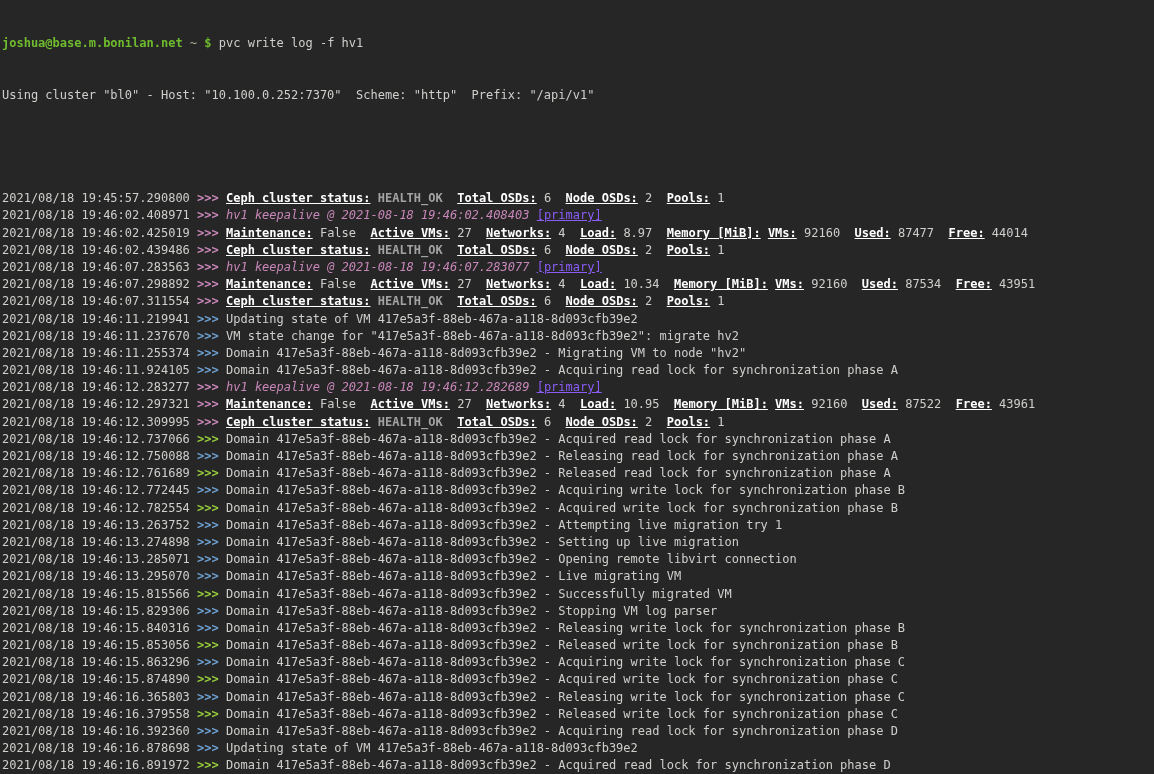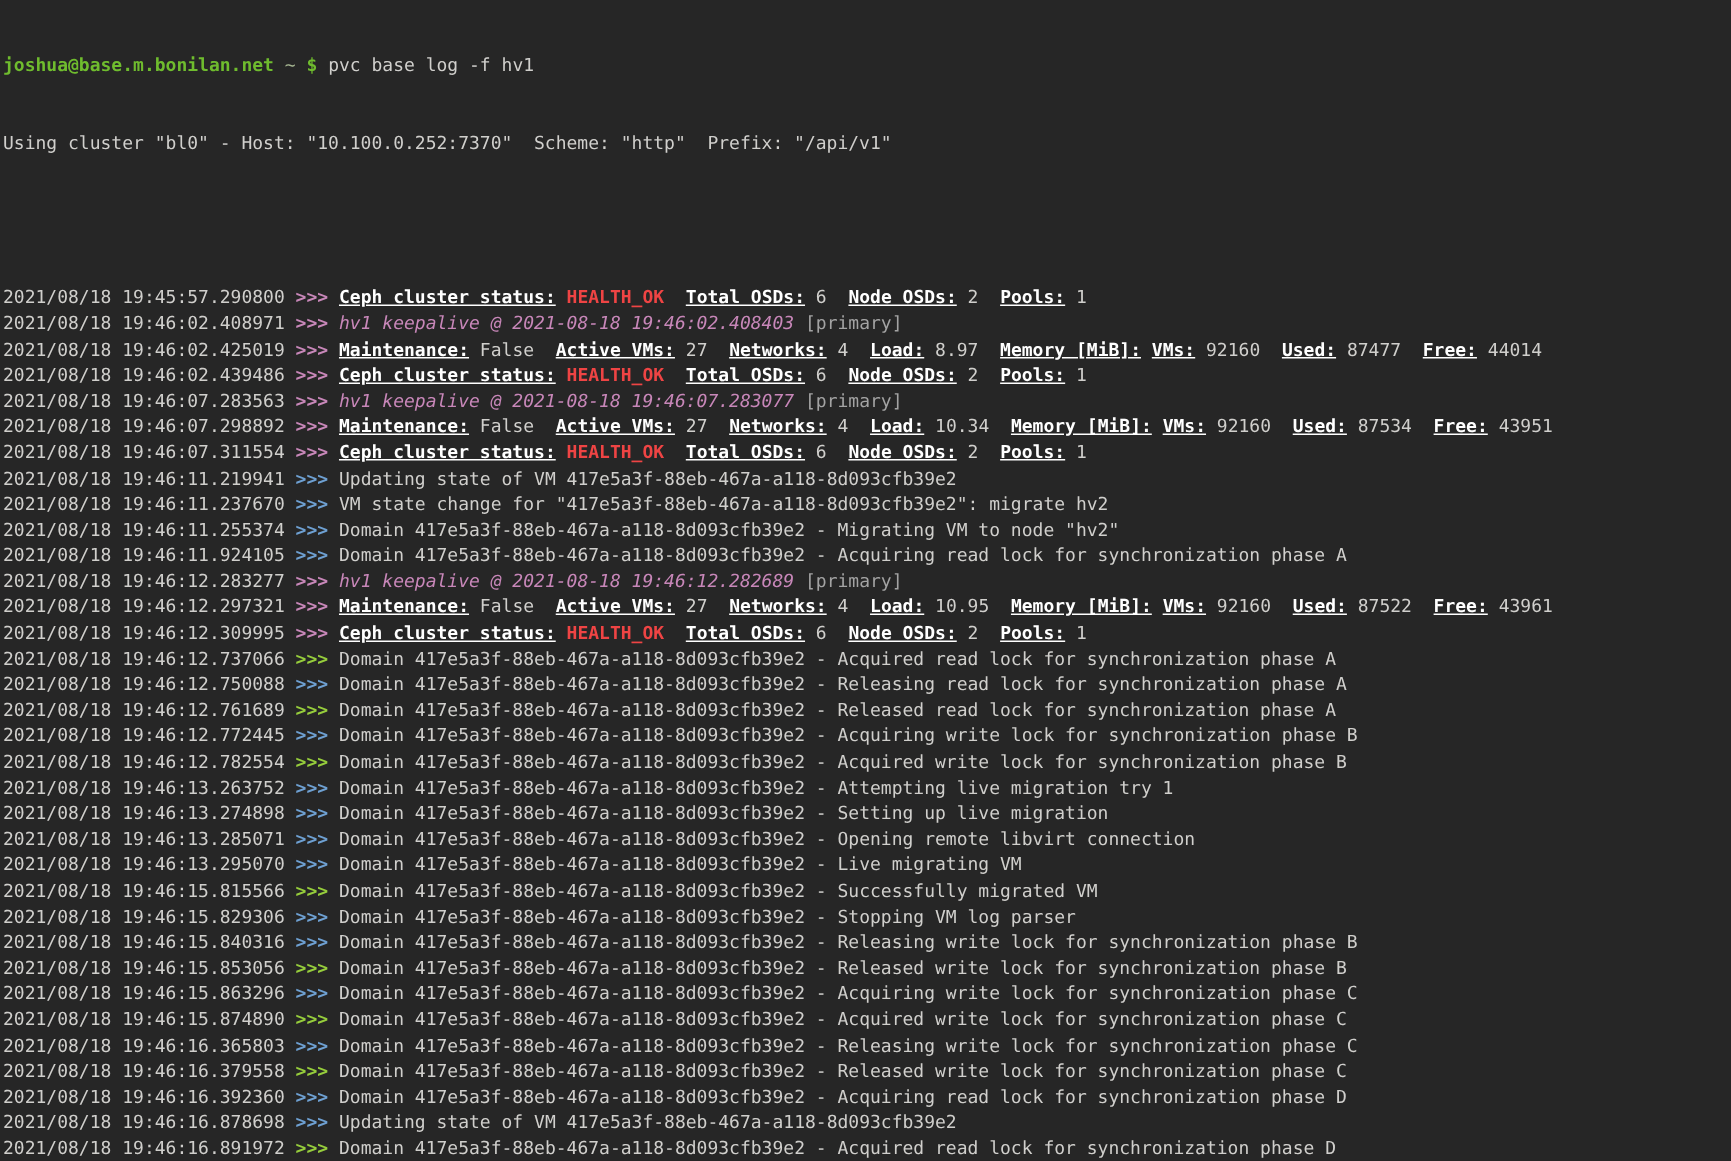--- a/index.html
+++ b/index.html
@@ -9,33 +9,33 @@
     padding:1px 0 0 2px;
     background:#262626;
     font-family:"DejaVu Sans Mono","Liberation Mono",monospace;
     font-size:12px;line-height:17.2px;
     white-space:pre;
   }
   .line{white-space:pre;height:17.2px;}
   .gap{height:17.2px;}
   .c-val{color:#d0cfcc;}
   .c-label{color:#ffffff;font-weight:bold;text-decoration:underline;}
-  .c-ok{color:#ef4444;font-weight:bold;}
+  .c-ok{color:#a3a3a3;font-weight:bold;}
   .c-ka{color:#c887b9;font-style:italic;}
-  .c-pri{color:#a3a3a3;}
+  .c-pri{color:#8b5cf6;text-decoration:underline;}
   .c-user{color:#6fbc2e;font-weight:bold;margin-top:10px;}
   .c-cwd{color:#a4b490;}
   .c-sym{color:#6fbc2e;font-weight:bold;}
   .a-pink{color:#c887b9;font-weight:bold;}
   .a-blue{color:#6ea0d2;font-weight:bold;}
   .a-green{color:#96cd3c;font-weight:bold;}
 </style>
 </head>
 <body>
 
 <div id="terminal">
-  <div class="line"><span class="c-user">joshua@base.m.bonilan.net</span><span class="c-cwd"> ~ </span><span class="c-sym">$ </span><span class="c-val">pvc base log -f hv1</span></div>
+  <div class="line"><span class="c-user">joshua@base.m.bonilan.net</span><span class="c-cwd"> ~ </span><span class="c-sym">$ </span><span class="c-val">pvc write log -f hv1</span></div>
   <div class="line c-val">Using cluster "bl0" - Host: "10.100.0.252:7370"  Scheme: "http"  Prefix: "/api/v1"</div>
   <div class="gap"></div>
   <div><div class="line"><span class="c-val">2021/08/18 19:45:57.290800 </span><span class="a-pink">&gt;&gt;&gt; </span><span class="c-label">Ceph cluster status:</span><span class="c-val"> </span><span class="c-ok">HEALTH_OK</span><span class="c-val">  </span><span class="c-label">Total OSDs:</span><span class="c-val"> 6  </span><span class="c-label">Node OSDs:</span><span class="c-val"> 2  </span><span class="c-label">Pools:</span><span class="c-val"> 1</span></div><div class="line"><span class="c-val">2021/08/18 19:46:02.408971 </span><span class="a-pink">&gt;&gt;&gt; </span><span class="c-ka">hv1 keepalive @ 2021-08-18 19:46:02.408403</span><span class="c-val"> </span><span class="c-pri">[primary]</span></div><div class="line"><span class="c-val">2021/08/18 19:46:02.425019 </span><span class="a-pink">&gt;&gt;&gt; </span><span class="c-label">Maintenance:</span><span class="c-val"> False  </span><span class="c-label">Active VMs:</span><span class="c-val"> 27  </span><span class="c-label">Networks:</span><span class="c-val"> 4  </span><span class="c-label">Load:</span><span class="c-val"> 8.97  </span><span class="c-label">Memory [MiB]:</span><span class="c-val"> </span><span class="c-label">VMs:</span><span class="c-val"> 92160  </span><span class="c-label">Used:</span><span class="c-val"> 87477  </span><span class="c-label">Free:</span><span class="c-val"> 44014</span></div><div class="line"><span class="c-val">2021/08/18 19:46:02.439486 </span><span class="a-pink">&gt;&gt;&gt; </span><span class="c-label">Ceph cluster status:</span><span class="c-val"> </span><span class="c-ok">HEALTH_OK</span><span class="c-val">  </span><span class="c-label">Total OSDs:</span><span class="c-val"> 6  </span><span class="c-label">Node OSDs:</span><span class="c-val"> 2  </span><span class="c-label">Pools:</span><span class="c-val"> 1</span></div><div class="line"><span class="c-val">2021/08/18 19:46:07.283563 </span><span class="a-pink">&gt;&gt;&gt; </span><span class="c-ka">hv1 keepalive @ 2021-08-18 19:46:07.283077</span><span class="c-val"> </span><span class="c-pri">[primary]</span></div><div class="line"><span class="c-val">2021/08/18 19:46:07.298892 </span><span class="a-pink">&gt;&gt;&gt; </span><span class="c-label">Maintenance:</span><span class="c-val"> False  </span><span class="c-label">Active VMs:</span><span class="c-val"> 27  </span><span class="c-label">Networks:</span><span class="c-val"> 4  </span><span class="c-label">Load:</span><span class="c-val"> 10.34  </span><span class="c-label">Memory [MiB]:</span><span class="c-val"> </span><span class="c-label">VMs:</span><span class="c-val"> 92160  </span><span class="c-label">Used:</span><span class="c-val"> 87534  </span><span class="c-label">Free:</span><span class="c-val"> 43951</span></div><div class="line"><span class="c-val">2021/08/18 19:46:07.311554 </span><span class="a-pink">&gt;&gt;&gt; </span><span class="c-label">Ceph cluster status:</span><span class="c-val"> </span><span class="c-ok">HEALTH_OK</span><span class="c-val">  </span><span class="c-label">Total OSDs:</span><span class="c-val"> 6  </span><span class="c-label">Node OSDs:</span><span class="c-val"> 2  </span><span class="c-label">Pools:</span><span class="c-val"> 1</span></div><div class="line"><span class="c-val">2021/08/18 19:46:11.219941 </span><span class="a-blue">&gt;&gt;&gt; </span><span class="c-val">Updating state of VM 417e5a3f-88eb-467a-a118-8d093cfb39e2</span></div><div class="line"><span class="c-val">2021/08/18 19:46:11.237670 </span><span class="a-blue">&gt;&gt;&gt; </span><span class="c-val">VM state change for "417e5a3f-88eb-467a-a118-8d093cfb39e2": migrate hv2</span></div><div class="line"><span class="c-val">2021/08/18 19:46:11.255374 </span><span class="a-blue">&gt;&gt;&gt; </span><span class="c-val">Domain 417e5a3f-88eb-467a-a118-8d093cfb39e2 - Migrating VM to node "hv2"</span></div><div class="line"><span class="c-val">2021/08/18 19:46:11.924105 </span><span class="a-blue">&gt;&gt;&gt; </span><span class="c-val">Domain 417e5a3f-88eb-467a-a118-8d093cfb39e2 - Acquiring read lock for synchronization phase A</span></div><div class="line"><span class="c-val">2021/08/18 19:46:12.283277 </span><span class="a-pink">&gt;&gt;&gt; </span><span class="c-ka">hv1 keepalive @ 2021-08-18 19:46:12.282689</span><span class="c-val"> </span><span class="c-pri">[primary]</span></div><div class="line"><span class="c-val">2021/08/18 19:46:12.297321 </span><span class="a-pink">&gt;&gt;&gt; </span><span class="c-label">Maintenance:</span><span class="c-val"> False  </span><span class="c-label">Active VMs:</span><span class="c-val"> 27  </span><span class="c-label">Networks:</span><span class="c-val"> 4  </span><span class="c-label">Load:</span><span class="c-val"> 10.95  </span><span class="c-label">Memory [MiB]:</span><span class="c-val"> </span><span class="c-label">VMs:</span><span class="c-val"> 92160  </span><span class="c-label">Used:</span><span class="c-val"> 87522  </span><span class="c-label">Free:</span><span class="c-val"> 43961</span></div><div class="line"><span class="c-val">2021/08/18 19:46:12.309995 </span><span class="a-pink">&gt;&gt;&gt; </span><span class="c-label">Ceph cluster status:</span><span class="c-val"> </span><span class="c-ok">HEALTH_OK</span><span class="c-val">  </span><span class="c-label">Total OSDs:</span><span class="c-val"> 6  </span><span class="c-label">Node OSDs:</span><span class="c-val"> 2  </span><span class="c-label">Pools:</span><span class="c-val"> 1</span></div><div class="line"><span class="c-val">2021/08/18 19:46:12.737066 </span><span class="a-green">&gt;&gt;&gt; </span><span class="c-val">Domain 417e5a3f-88eb-467a-a118-8d093cfb39e2 - Acquired read lock for synchronization phase A</span></div><div class="line"><span class="c-val">2021/08/18 19:46:12.750088 </span><span class="a-blue">&gt;&gt;&gt; </span><span class="c-val">Domain 417e5a3f-88eb-467a-a118-8d093cfb39e2 - Releasing read lock for synchronization phase A</span></div><div class="line"><span class="c-val">2021/08/18 19:46:12.761689 </span><span class="a-green">&gt;&gt;&gt; </span><span class="c-val">Domain 417e5a3f-88eb-467a-a118-8d093cfb39e2 - Released read lock for synchronization phase A</span></div><div class="line"><span class="c-val">2021/08/18 19:46:12.772445 </span><span class="a-blue">&gt;&gt;&gt; </span><span class="c-val">Domain 417e5a3f-88eb-467a-a118-8d093cfb39e2 - Acquiring write lock for synchronization phase B</span></div><div class="line"><span class="c-val">2021/08/18 19:46:12.782554 </span><span class="a-green">&gt;&gt;&gt; </span><span class="c-val">Domain 417e5a3f-88eb-467a-a118-8d093cfb39e2 - Acquired write lock for synchronization phase B</span></div><div class="line"><span class="c-val">2021/08/18 19:46:13.263752 </span><span class="a-blue">&gt;&gt;&gt; </span><span class="c-val">Domain 417e5a3f-88eb-467a-a118-8d093cfb39e2 - Attempting live migration try 1</span></div><div class="line"><span class="c-val">2021/08/18 19:46:13.274898 </span><span class="a-blue">&gt;&gt;&gt; </span><span class="c-val">Domain 417e5a3f-88eb-467a-a118-8d093cfb39e2 - Setting up live migration</span></div><div class="line"><span class="c-val">2021/08/18 19:46:13.285071 </span><span class="a-blue">&gt;&gt;&gt; </span><span class="c-val">Domain 417e5a3f-88eb-467a-a118-8d093cfb39e2 - Opening remote libvirt connection</span></div><div class="line"><span class="c-val">2021/08/18 19:46:13.295070 </span><span class="a-blue">&gt;&gt;&gt; </span><span class="c-val">Domain 417e5a3f-88eb-467a-a118-8d093cfb39e2 - Live migrating VM</span></div><div class="line"><span class="c-val">2021/08/18 19:46:15.815566 </span><span class="a-green">&gt;&gt;&gt; </span><span class="c-val">Domain 417e5a3f-88eb-467a-a118-8d093cfb39e2 - Successfully migrated VM</span></div><div class="line"><span class="c-val">2021/08/18 19:46:15.829306 </span><span class="a-blue">&gt;&gt;&gt; </span><span class="c-val">Domain 417e5a3f-88eb-467a-a118-8d093cfb39e2 - Stopping VM log parser</span></div><div class="line"><span class="c-val">2021/08/18 19:46:15.840316 </span><span class="a-blue">&gt;&gt;&gt; </span><span class="c-val">Domain 417e5a3f-88eb-467a-a118-8d093cfb39e2 - Releasing write lock for synchronization phase B</span></div><div class="line"><span class="c-val">2021/08/18 19:46:15.853056 </span><span class="a-green">&gt;&gt;&gt; </span><span class="c-val">Domain 417e5a3f-88eb-467a-a118-8d093cfb39e2 - Released write lock for synchronization phase B</span></div><div class="line"><span class="c-val">2021/08/18 19:46:15.863296 </span><span class="a-blue">&gt;&gt;&gt; </span><span class="c-val">Domain 417e5a3f-88eb-467a-a118-8d093cfb39e2 - Acquiring write lock for synchronization phase C</span></div><div class="line"><span class="c-val">2021/08/18 19:46:15.874890 </span><span class="a-green">&gt;&gt;&gt; </span><span class="c-val">Domain 417e5a3f-88eb-467a-a118-8d093cfb39e2 - Acquired write lock for synchronization phase C</span></div><div class="line"><span class="c-val">2021/08/18 19:46:16.365803 </span><span class="a-blue">&gt;&gt;&gt; </span><span class="c-val">Domain 417e5a3f-88eb-467a-a118-8d093cfb39e2 - Releasing write lock for synchronization phase C</span></div><div class="line"><span class="c-val">2021/08/18 19:46:16.379558 </span><span class="a-green">&gt;&gt;&gt; </span><span class="c-val">Domain 417e5a3f-88eb-467a-a118-8d093cfb39e2 - Released write lock for synchronization phase C</span></div><div class="line"><span class="c-val">2021/08/18 19:46:16.392360 </span><span class="a-blue">&gt;&gt;&gt; </span><span class="c-val">Domain 417e5a3f-88eb-467a-a118-8d093cfb39e2 - Acquiring read lock for synchronization phase D</span></div><div class="line"><span class="c-val">2021/08/18 19:46:16.878698 </span><span class="a-blue">&gt;&gt;&gt; </span><span class="c-val">Updating state of VM 417e5a3f-88eb-467a-a118-8d093cfb39e2</span></div><div class="line"><span class="c-val">2021/08/18 19:46:16.891972 </span><span class="a-green">&gt;&gt;&gt; </span><span class="c-val">Domain 417e5a3f-88eb-467a-a118-8d093cfb39e2 - Acquired read lock for synchronization phase D</span></div></div>
   
   
 </div>
 
 </body></html>

